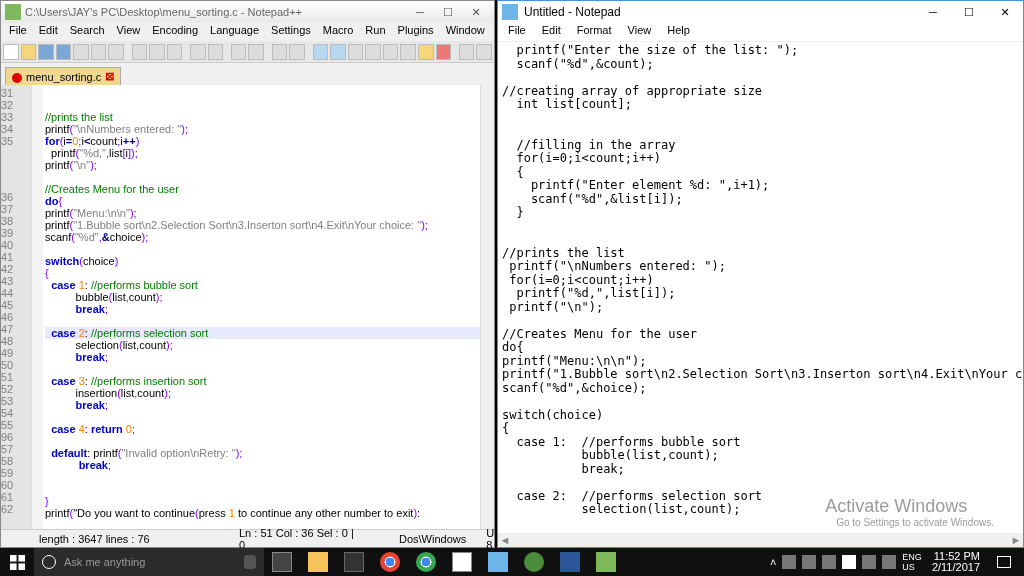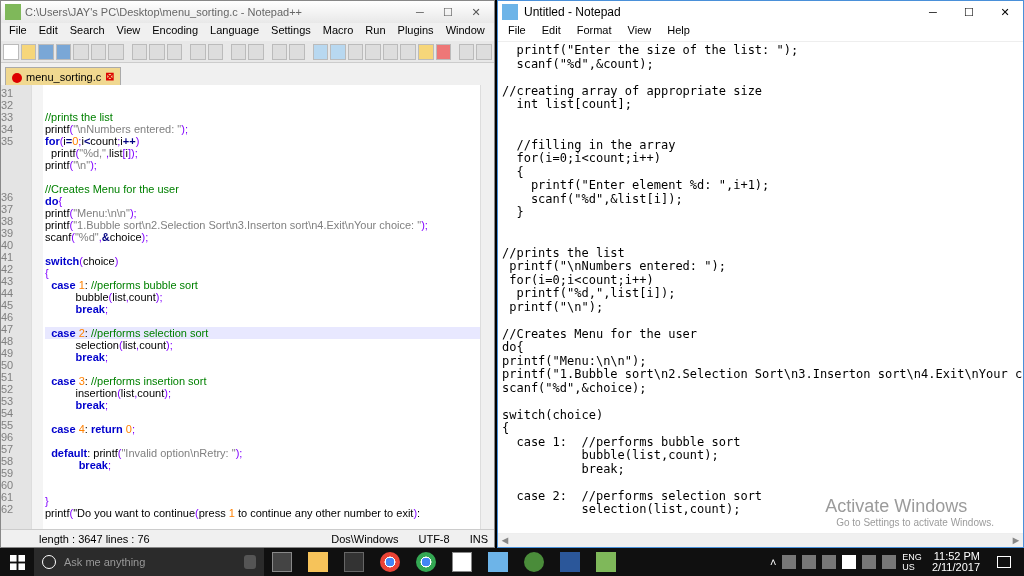--- a/index.html
+++ b/index.html
@@ -175,20 +175,21 @@
         <div style="height: 12px;">64</div>
         <div style="height: 12px;">65</div>
         <div style="height: 12px;">66</div>
       </div>
     <div class="npp-fold"></div>
     <div class="npp-code" id="npp-code"><div class="ln"></div><div class="ln"></div><div class="ln"><span class="c-cmt">//prints the list</span></div><div class="ln">printf<span class="c-punc">(</span><span class="c-str">"\nNumbers entered: "</span><span class="c-punc">)</span><span class="c-punc">;</span></div><div class="ln"><span class="c-kw">for</span><span class="c-punc">(</span>i<span class="c-op">=</span><span class="c-num">0</span><span class="c-punc">;</span>i<span class="c-op">&lt;</span>count<span class="c-punc">;</span>i<span class="c-op">+</span><span class="c-op">+</span><span class="c-punc">)</span></div><div class="ln">  printf<span class="c-punc">(</span><span class="c-str">"%d,"</span><span class="c-punc">,</span>list<span class="c-punc">[</span>i<span class="c-punc">]</span><span class="c-punc">)</span><span class="c-punc">;</span></div><div class="ln">printf<span class="c-punc">(</span><span class="c-str">"\n"</span><span class="c-punc">)</span><span class="c-punc">;</span></div><div class="ln"></div><div class="ln"><span class="c-cmt">//Creates Menu for the user</span></div><div class="ln"><span class="c-kw">do</span><span class="c-punc">{</span></div><div class="ln">printf<span class="c-punc">(</span><span class="c-str">"Menu:\n\n"</span><span class="c-punc">)</span><span class="c-punc">;</span></div><div class="ln">printf<span class="c-punc">(</span><span class="c-str">"1.Bubble sort\n2.Selection Sort\n3.Inserton sort\n4.Exit\nYour choice: "</span><span class="c-punc">)</span><span class="c-punc">;</span></div><div class="ln">scanf<span class="c-punc">(</span><span class="c-str">"%d"</span><span class="c-punc">,</span><span class="c-op">&amp;</span>choice<span class="c-punc">)</span><span class="c-punc">;</span></div><div class="ln"></div><div class="ln"><span class="c-kw">switch</span><span class="c-punc">(</span>choice<span class="c-punc">)</span></div><div class="ln"><span class="c-punc">{</span></div><div class="ln">  <span class="c-kw">case</span> <span class="c-num">1</span>: <span class="c-cmt">//performs bubble sort</span></div><div class="ln">          bubble<span class="c-punc">(</span>list<span class="c-punc">,</span>count<span class="c-punc">)</span><span class="c-punc">;</span></div><div class="ln">          <span class="c-kw">break</span><span class="c-punc">;</span></div><div class="ln"></div><div class="ln hl">  <span class="c-kw">case</span> <span class="c-num">2</span>: <span class="c-cmt">//performs selection sort</span></div><div class="ln">          selection<span class="c-punc">(</span>list<span class="c-punc">,</span>count<span class="c-punc">)</span><span class="c-punc">;</span></div><div class="ln">          <span class="c-kw">break</span><span class="c-punc">;</span></div><div class="ln"></div><div class="ln">  <span class="c-kw">case</span> <span class="c-num">3</span>: <span class="c-cmt">//performs insertion sort</span></div><div class="ln">          insertion<span class="c-punc">(</span>list<span class="c-punc">,</span>count<span class="c-punc">)</span><span class="c-punc">;</span></div><div class="ln">          <span class="c-kw">break</span><span class="c-punc">;</span></div><div class="ln"></div><div class="ln">  <span class="c-kw">case</span> <span class="c-num">4</span>: <span class="c-kw">return</span> <span class="c-num">0</span><span class="c-punc">;</span></div><div class="ln"></div><div class="ln">  <span class="c-kw">default</span>: printf<span class="c-punc">(</span><span class="c-str">"Invalid option\nRetry: "</span><span class="c-punc">)</span><span class="c-punc">;</span></div><div class="ln">           <span class="c-kw">break</span><span class="c-punc">;</span></div><div class="ln"></div><div class="ln"></div><div class="ln"><span class="c-punc">}</span></div><div class="ln">printf<span class="c-punc">(</span>"Do you want to continue<span class="c-punc">(</span>press <span class="c-num">1</span> to continue any other number to exit<span class="c-punc">)</span>:</div></div>
     <div class="npp-scroll"></div>
   </div>
   <div class="npp-status">
     <div class="s1">length : 3647    lines : 76</div>
+    <div class="s2">Ln : 51    Col : 36    Sel : 0 | 0</div>
     <div class="s3"></div>
     <div>Dos\Windows</div>
     <div>UTF-8</div>
     <div>INS</div>
   </div>
 </div>
 
 <div class="np">
   <div class="np-titlebar">
     <div class="icon"></div>

